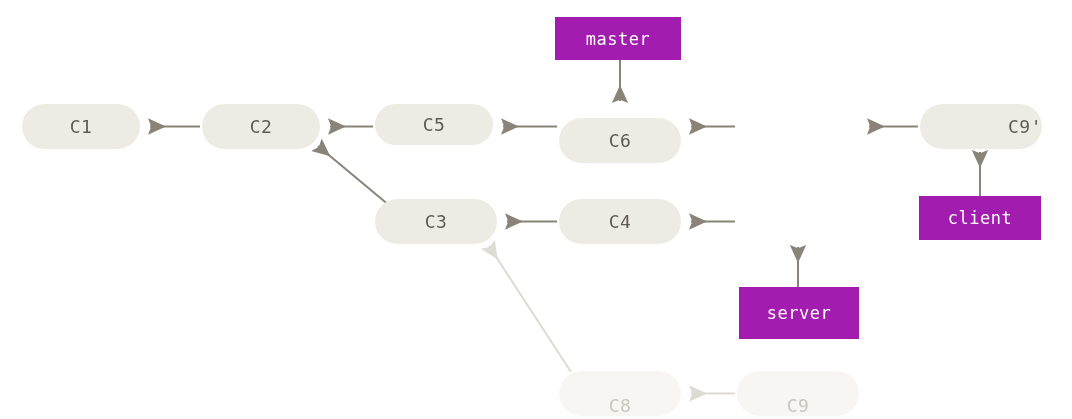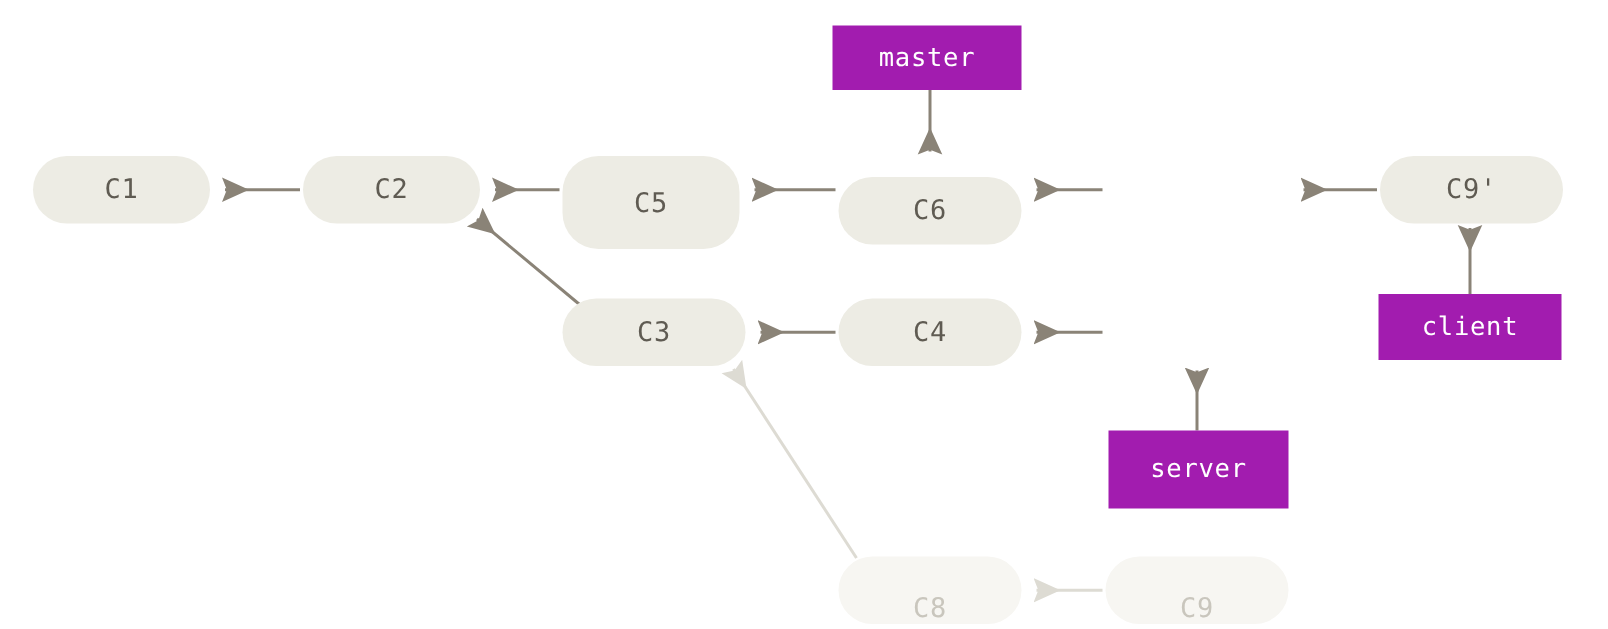--- a/index.html
+++ b/index.html
@@ -91,27 +91,27 @@
     <line x1="980" y1="196" x2="980" y2="152" stroke="#8a8377" stroke-width="2" marker-end="url(#ah)"></line>
     <line x1="798" y1="287" x2="798" y2="247" stroke="#8a8377" stroke-width="2" marker-end="url(#ah)"></line>
   </svg>
 
   <div class="commit-node" style="left:22px; top:104px; width:118px; height:45px;">
     <span>C1</span>
   </div>
   <div class="commit-node" style="left:202px; top:104px; width:118px; height:45px;">
     <span>C2</span>
   </div>
-  <div class="commit-node" style="left:375px; top:104px; width:118px; height:62px;">
+  <div class="commit-node" style="left:375px; top:104px; width:118px; height:41px;">
     <span>C5</span>
   </div>
   <div class="commit-node" style="left:559px; top:104px; width:122px; height:45px;margin-top:14px;">
     <span>C6</span>
   </div>
-  <div class="commit-node" style="left:920px; top:104px; width:122px; height:45px;">
+  <div class="commit-node" style="left:920px; top:104px; width:122px; height:45px;justify-content:flex-end;">
     <span>C9'</span>
   </div>
 
   <div class="commit-node" style="left:375px; top:199px; width:122px; height:45px;">
     <span>C3</span>
   </div>
   <div class="commit-node" style="left:559px; top:199px; width:122px; height:45px;">
     <span>C4</span>
   </div>
 

